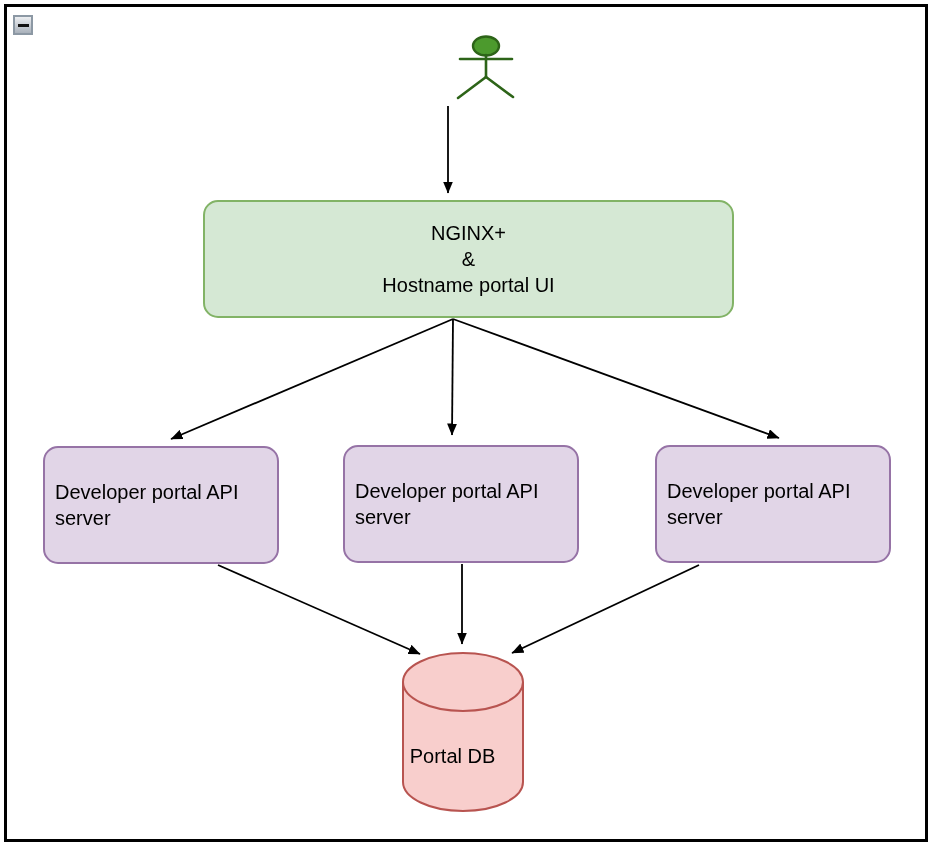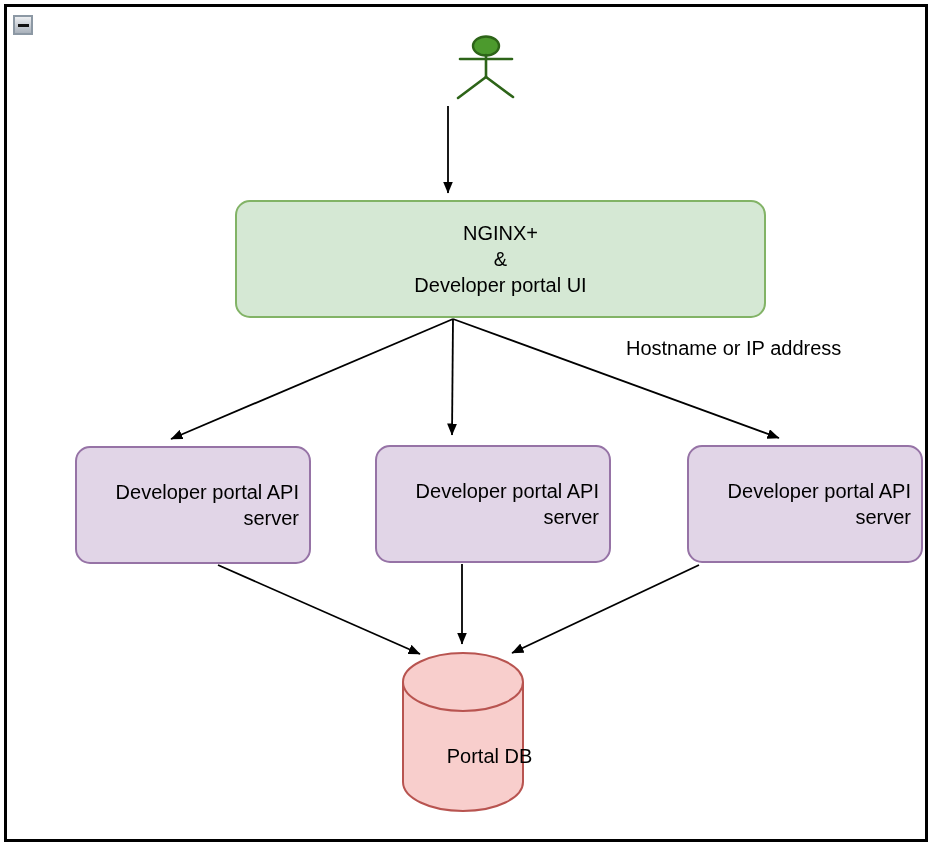--- a/index.html
+++ b/index.html
@@ -59,26 +59,25 @@
   }
   
   .node {
     position: absolute;
     box-sizing: border-box;
     border-radius: 15px;
     display: flex;
     flex-direction: column;
     align-items: center;
     justify-content: center;
-    text-align: right;
+    text-align: left;
     font-size: 20px;
     line-height: 26px;
     color: #000000;
     z-index: 2;
-    margin-left: 32px;
   }
   .node.gateway {
     left: 203px; top: 200px;
     width: 531px; height: 118px;
     background: #d5e8d4;
     border: 2px solid #82b366;
   }
   .node.api-server {
     width: 236px; height: 118px;
     background: #e1d5e7;
@@ -94,21 +93,20 @@
     color: #000000;
     white-space: nowrap;
     z-index: 3;
   }
   .label-request-host { left: 490px; top: 148px; }
   .label-routing      { left: 626px; top: 337px; }
   .label-db {
     left: 403px; top: 745px;
     width: 99px;
     text-align: center;
-    padding-left: 37px;
   }
 </style>
 </head>
 <body>
 
 <div id="stage">
 
   <div class="frame"></div>
 
   <div class="collapse-btn">
@@ -146,29 +144,28 @@
       <g stroke-width="2" stroke="#b85450">
         <path d="M 403 682 L 403 782 A 60 29 0 0 0 523 782 L 523 682"></path>
         <ellipse cx="463" cy="682" rx="60" ry="29"></ellipse>
       </g>
     </g>
   </svg>
 
   <div class="node gateway">
     <div>NGINX+</div>
     <div>&amp;</div>
-    <div>Developer portal UI</div>
+    <div>Hostname portal UI</div>
   </div>
 
   <div class="node api-server pos-1">
     <div>Developer portal API server</div>
   </div>
   <div class="node api-server pos-2">
     <div>Developer portal API server</div>
   </div>
   <div class="node api-server pos-3">
     <div>Developer portal API server</div>
   </div>
 
-  <div class="free-label label-routing">Hostname or IP address</div>
   <div class="free-label label-db">Portal DB</div>
 
 </div>
 
 </body></html>

